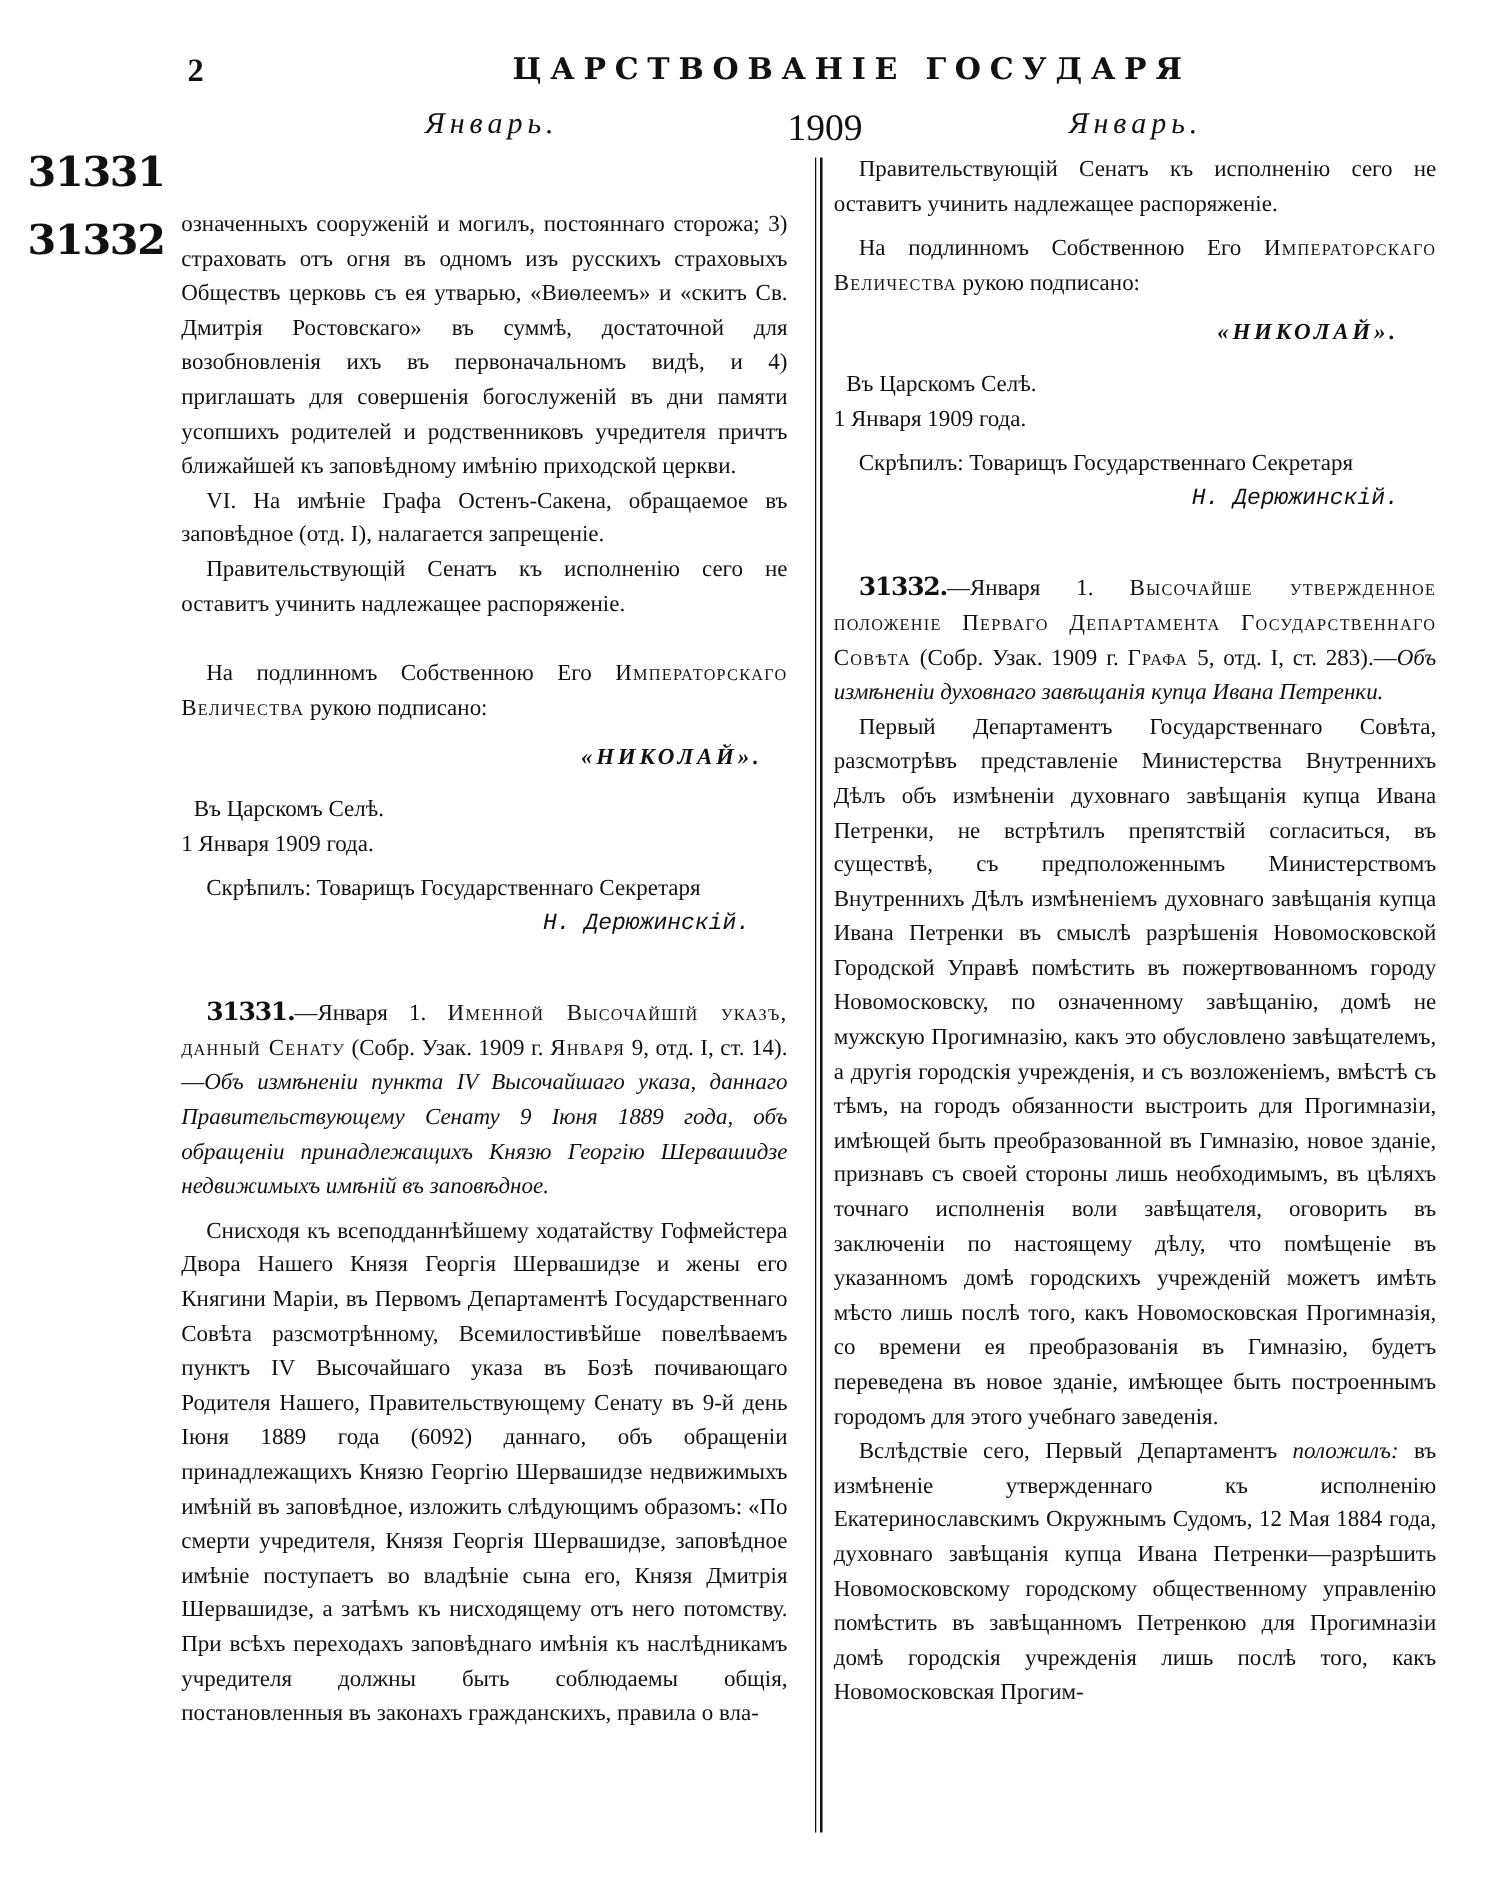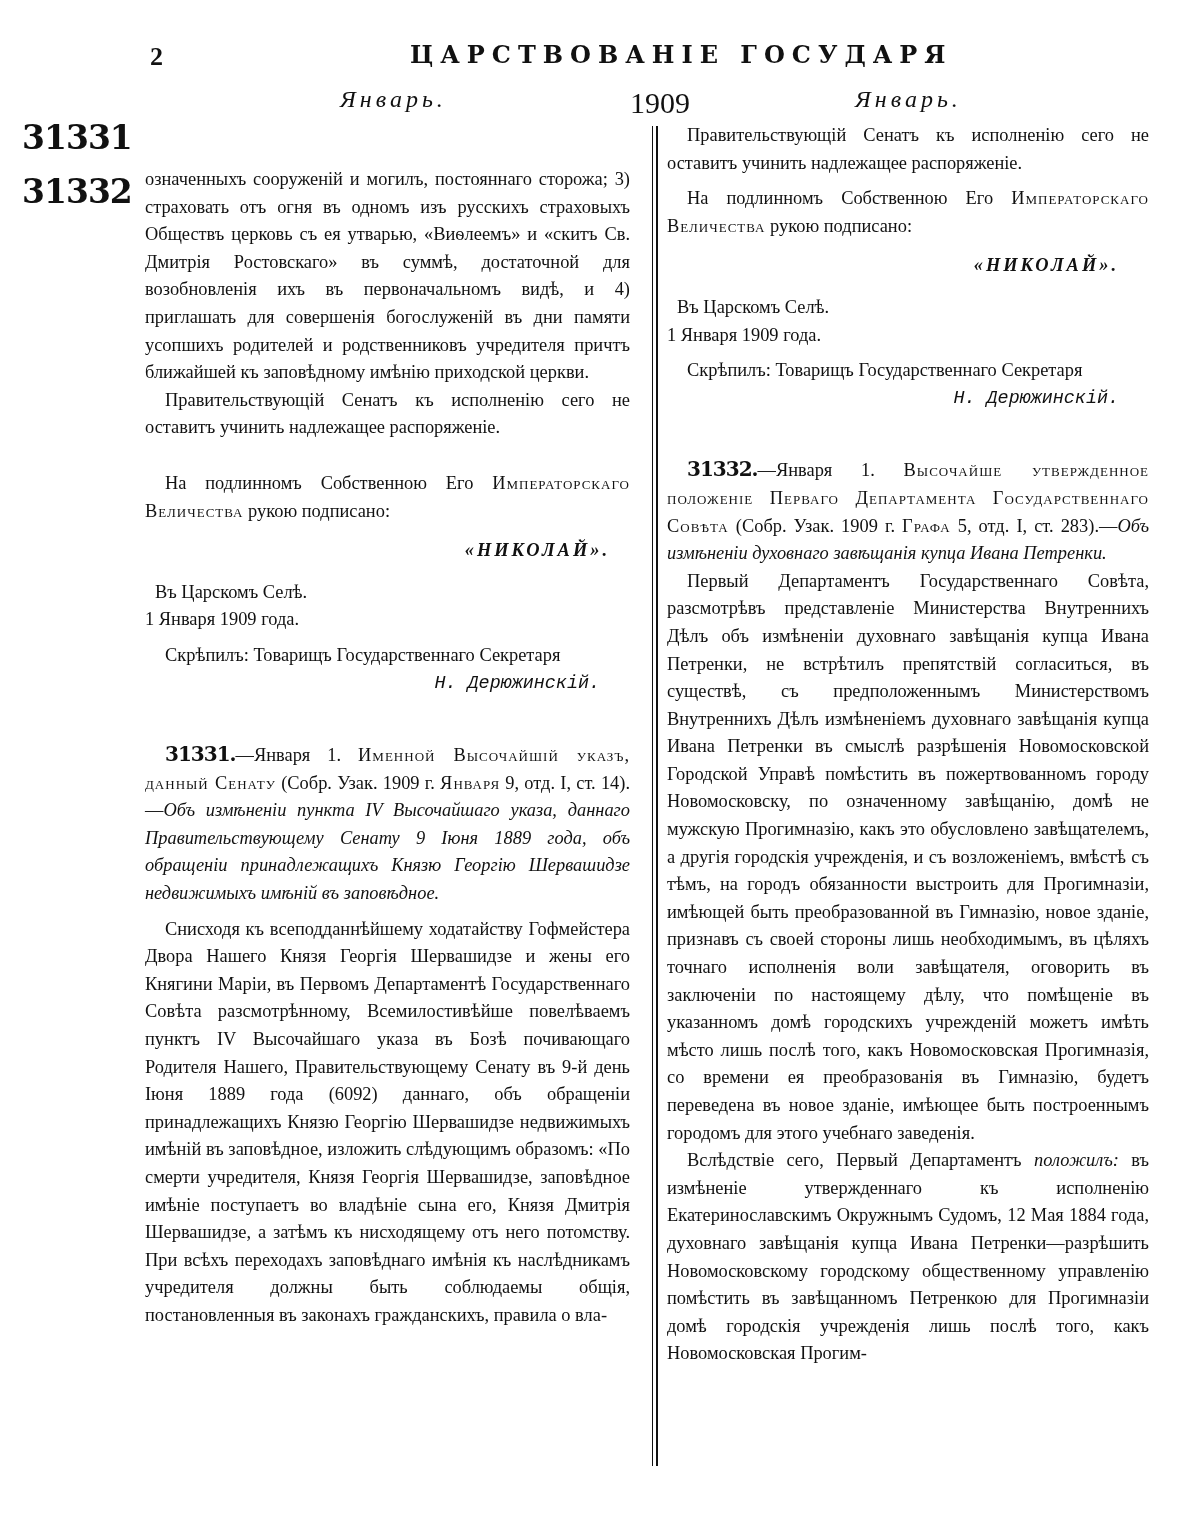--- a/index.html
+++ b/index.html
@@ -42,20 +42,21 @@
 <div class="year">1909</div>
 <div class="month-right">Январь.</div>
 
 <div class="margin-num" style="top:118px;">31331</div>
 <div class="margin-num" style="top:172px;">31332</div>
 
 <div class="divider"></div>
 
 <div class="col col-left">
   <p>означенныхъ сооруженій и могилъ, постояннаго сторожа; 3) страховать отъ огня въ одномъ изъ русскихъ страховыхъ Обществъ церковь съ ея утварью, «Виѳлеемъ» и «скитъ Св. Дмитрія Ростовскаго» въ суммѣ, достаточной для возобновленія ихъ въ первоначальномъ видѣ, и 4) приглашать для совершенія богослуженій въ дни памяти усопшихъ родителей и родственниковъ учредителя причтъ ближайшей къ заповѣдному имѣнію приходской церкви.</p>
+  <p class="indent">VI. На имѣніе Графа Остенъ-Сакена, обращаемое въ заповѣдное (отд. I), налагается запрещеніе.</p>
   <p class="indent">Правительствующій Сенатъ къ исполненію сего не оставитъ учинить надлежащее распоряженіе.</p>
   <div class="gap-lg"></div>
   <p class="indent"><span>На подлинномъ Собственною Его </span><span class="smallcaps">Императорскаго Величества</span><span> рукою подписано:</span></p>
   <p class="sig-name">«НИКОЛАЙ».</p>
   <p class="place">Въ Царскомъ Селѣ.</p>
   <p>1 Января 1909 года.</p>
   <div class="gap"></div>
   <p class="countersign">Скрѣпилъ: Товарищъ Государственнаго Секретаря</p>
   <p class="countersign-name">Н. Дерюжинскій.</p>
   <div class="gap-xl"></div>

